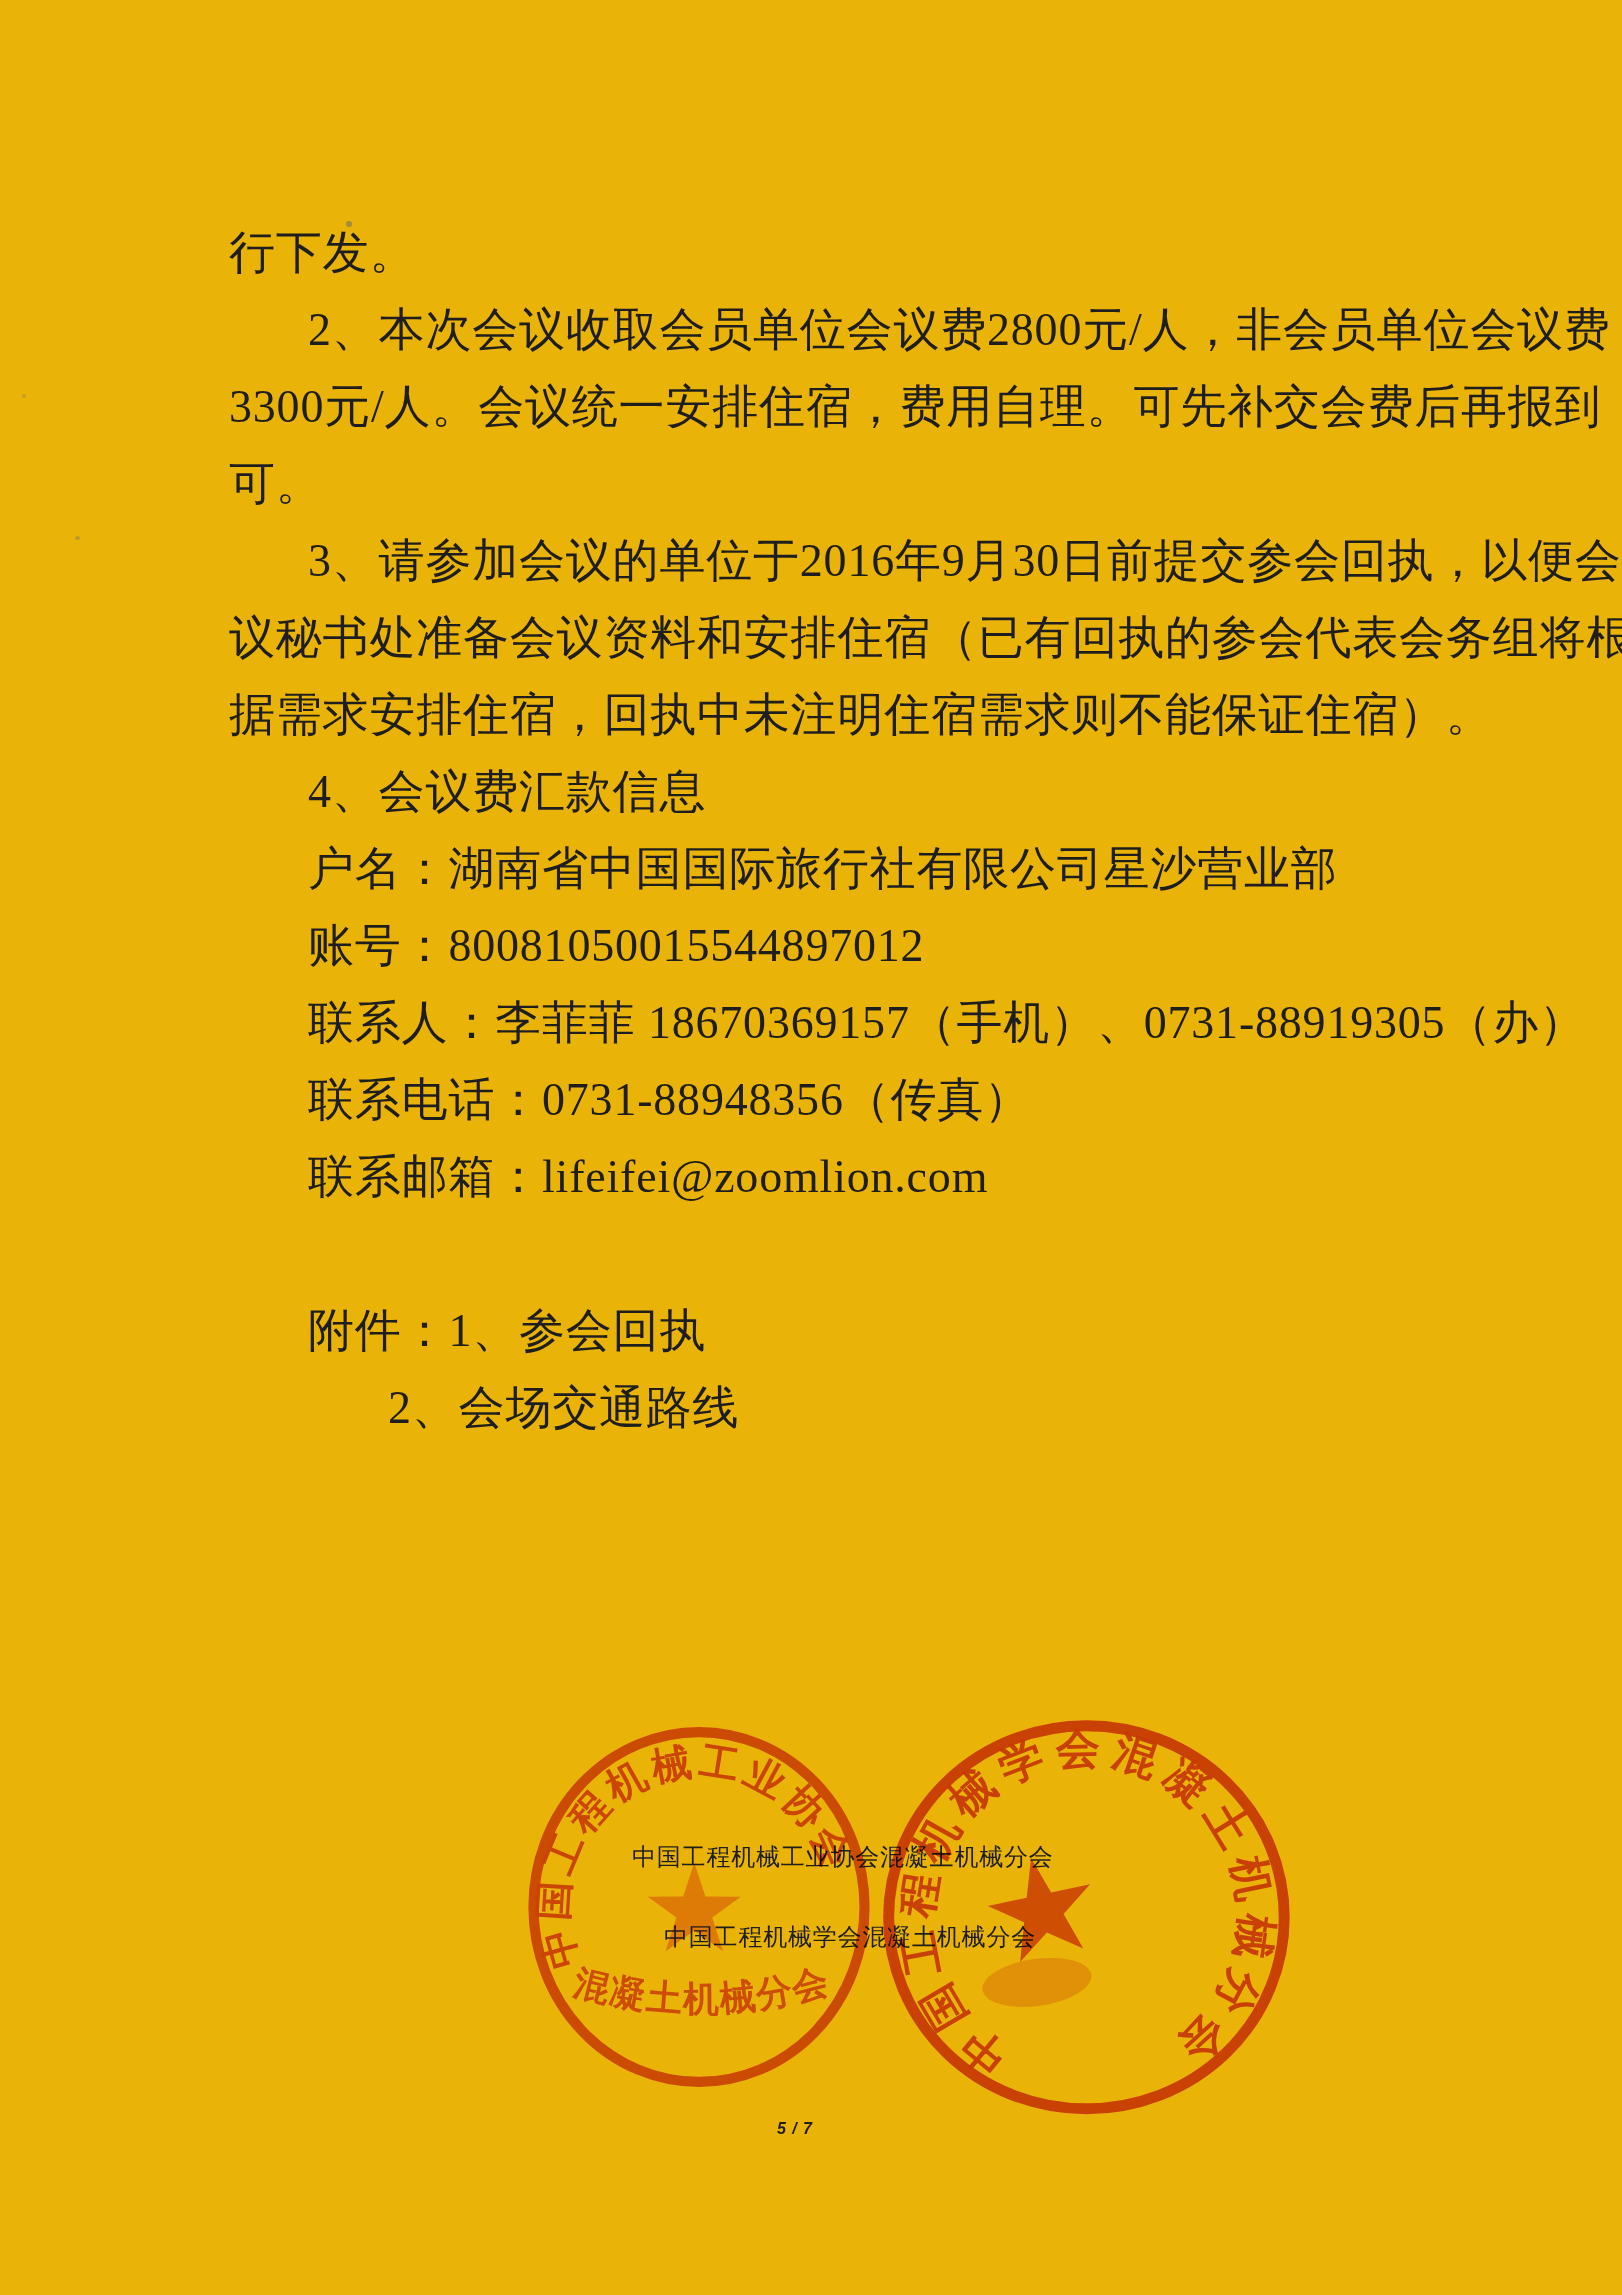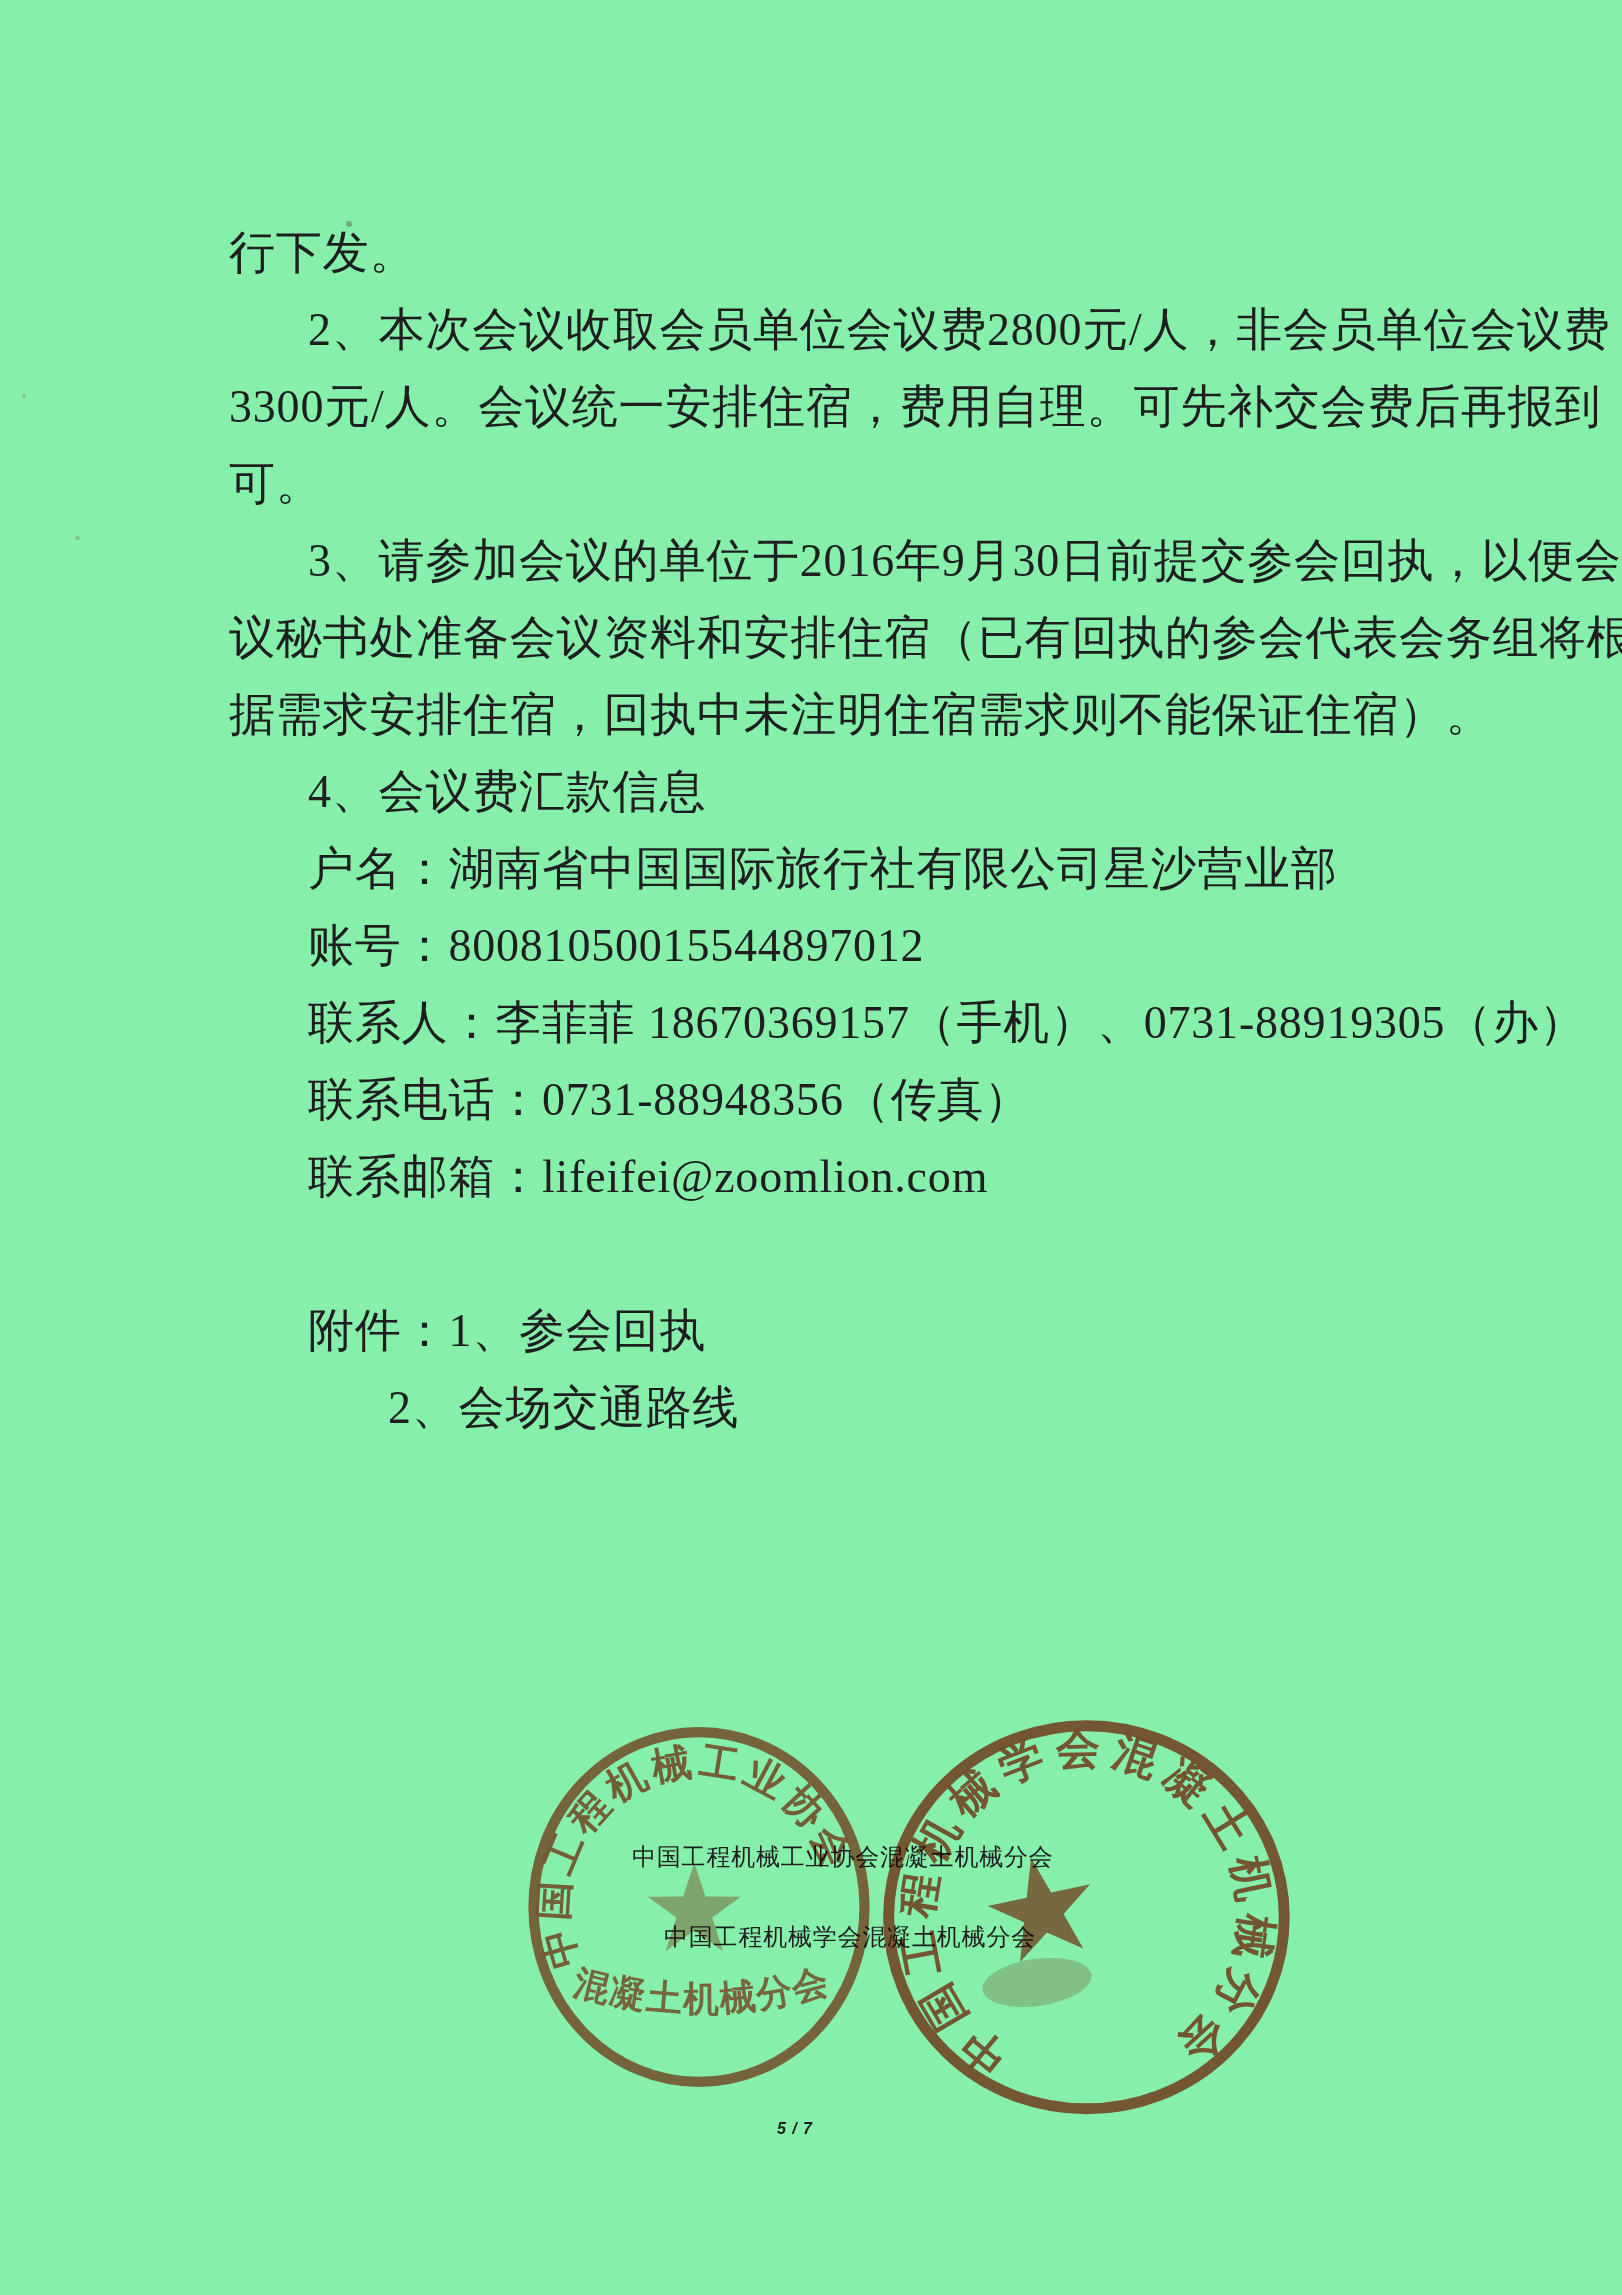--- a/index.html
+++ b/index.html
@@ -1,20 +1,20 @@
 <!DOCTYPE html>
 <html style="font-size:12.6px"><head>
 <meta charset="utf-8">
 <style>
   html,body{margin:0;padding:0;background:#e9e9e9;}
   .page{
     position:relative;
     width:1622px;height:2295px;
     margin:0 auto;
-    background:#86efac;
+    background:#eab308;
     overflow:hidden;
     font-family:"Liberation Serif","DejaVu Serif",serif;
     color:#1e1e1e;
   }
   
   .body-text{
     position:absolute;
     left:229px;top:214px;
     width:1280px;
     font-size:46px;

